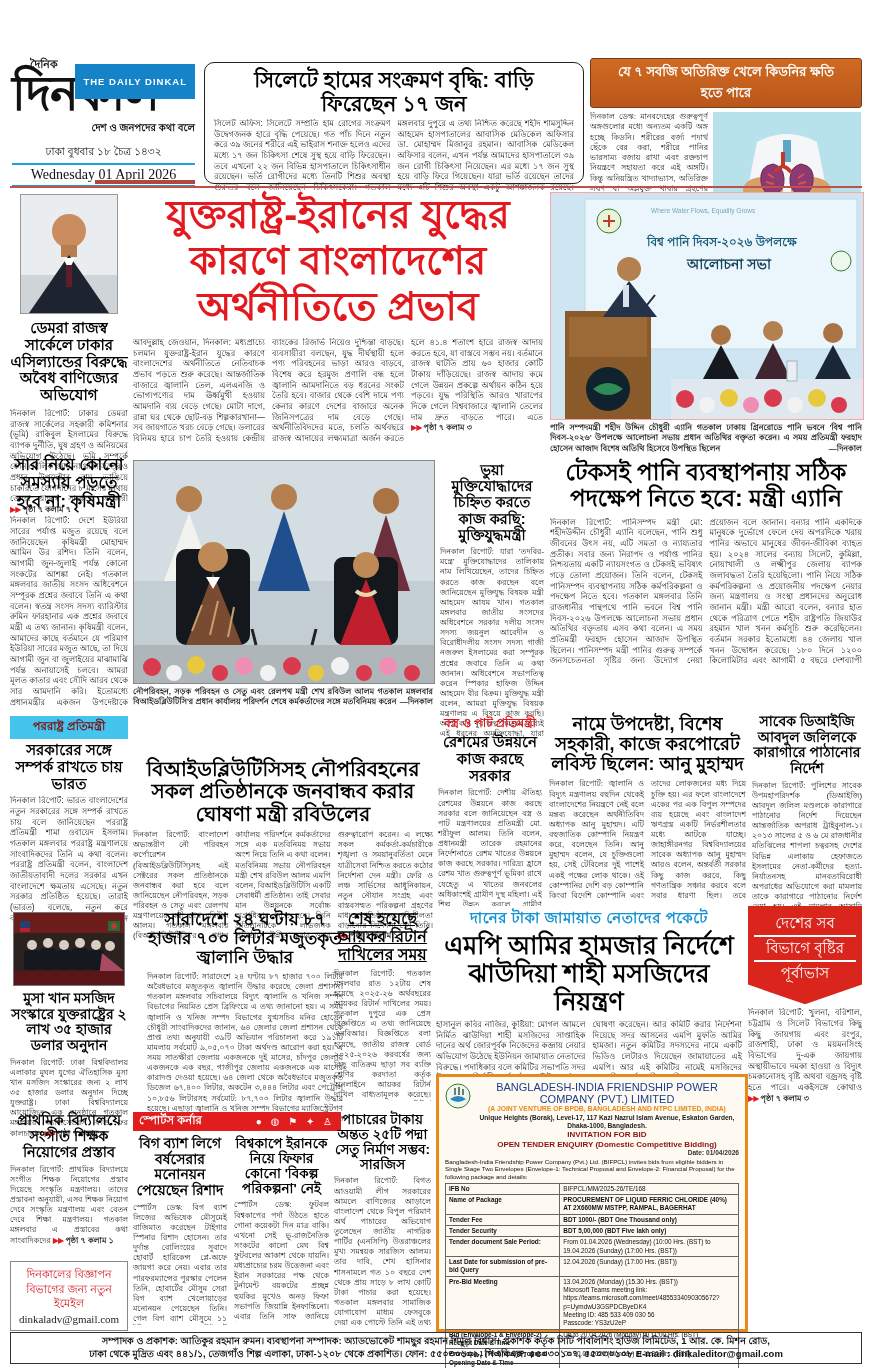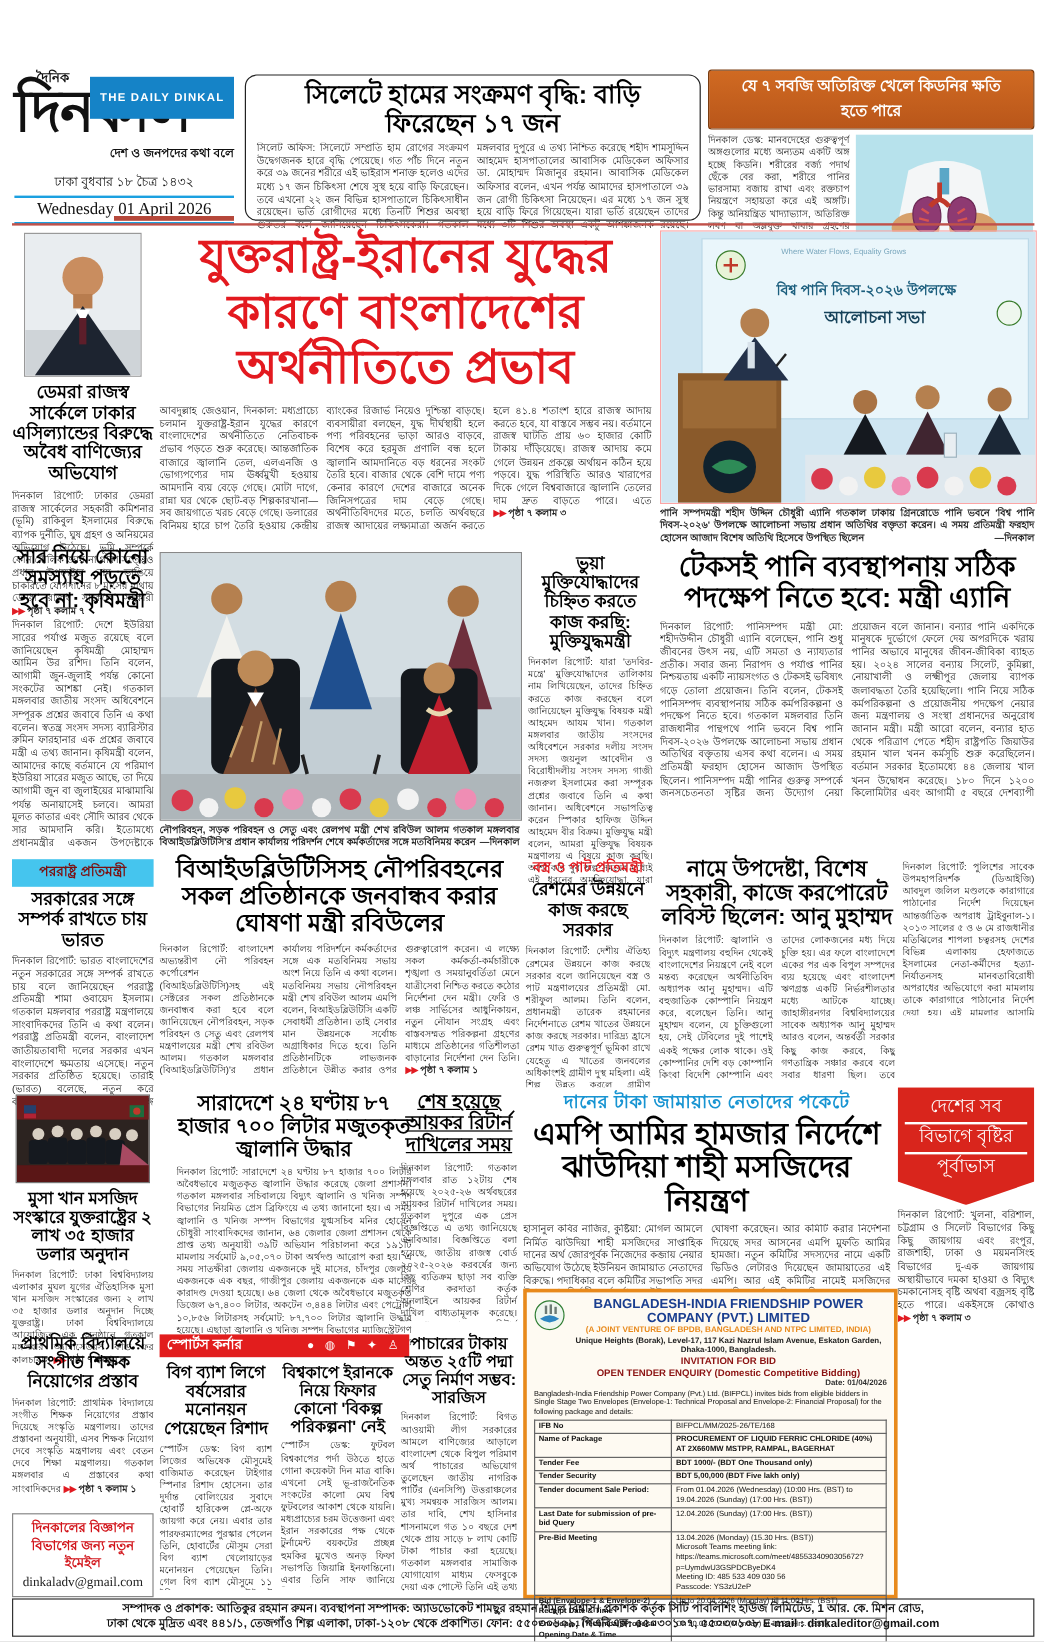--- a/index.html
+++ b/index.html
@@ -26,33 +26,33 @@
   .wtag{background:#d9251c;color:#fff;font-weight:normal;text-align:center;
         clip-path:polygon(0 0,100% 0,100% 80%,50% 100%,0 80%);padding:6px 6px 20px 6px;}
   .wtag div{font-size:15px;line-height:1.25;border-bottom:2px solid #fff;padding:2px 0;}
   .wtag div:last-child{border-bottom:none;}
   
   .sstrip{background:#e21d1d;color:#fff;display:flex;align-items:center;justify-content:space-between;padding:0 6px;height:19px;}
   .sstrip .lbl{font-weight:bold;font-size:11.5px;}
   .sstrip .ic{font-size:10px;letter-spacing:3px;}
   
   .tender{border:3px solid #e8891b;background:#fefaf2;padding:4px 6px;font-size:6.6px;line-height:1.25;}
-  .tname{color:#1a3e8f;font-weight:bold;font-size:11px;text-align:center;line-height:1.1;}
+  .tname{color:#1a3e8f;font-weight:normal;font-size:11px;text-align:center;line-height:1.1;}
   .tjv{color:#e8891b;font-weight:bold;font-size:6.8px;text-align:center;}
   .taddr{font-weight:bold;font-size:6.6px;text-align:center;color:#222;}
   .tifb{color:#8b1212;font-weight:bold;font-size:8px;text-align:center;line-height:1.2;}
   .tdate{font-weight:bold;font-size:6.6px;text-align:right;color:#333;}
   .ttable{width:100%;border-collapse:collapse;margin:2px 0;}
   .ttable td{border:1px solid #666;padding:1px 3px;vertical-align:top;font-size:6.4px;line-height:1.3;}
   .ttable td.l{width:39%;font-weight:bold;}
   .ttable td.v{white-space:pre-line;}
   .tqr{font-size:6.2px;line-height:1.25;}
   
   .adbox{border:1.5px solid #888;padding:5px 3px;text-align:center;}
-  .adbox .bn{color:#d2161c;font-weight:bold;font-size:11px;line-height:1.35;}
+  .adbox .bn{color:#d2161c;font-weight:normal;font-size:11px;line-height:1.35;}
   .adbox .em{font-family:"Liberation Serif",serif;font-size:11px;color:#222;margin-top:2px;}
   .footer{border:1.5px solid #333;text-align:center;font-size:9.5px;line-height:1.35;padding:2px 6px;font-weight:bold;}
   .orange-head{background:linear-gradient(#d06a22,#b9561a);border:1px solid #7a3c10;color:#fff;
         font-weight:bold;font-size:13px;text-align:center;padding:3px 18px;border-radius:3px;}
   .boxed{border:1.5px solid #222;border-radius:10px;}
 </style>
 </head>
 <body>
 
 <div id="page">
@@ -226,39 +226,40 @@
   </div>
 
   <div class="abs" style="left:10px;top:716px;width:118px;">
     <span class="kicker-cyan">পররাষ্ট্র প্রতিমন্ত্রী</span>
     <h3 class="hl" style="font-size:15px;margin-top:3px;">সরকারের সঙ্গে সম্পর্ক রাখতে চায় ভারত</h3>
     <p class="body clip" style="height:128px;margin-top:4px;"><span>দিনকাল রিপোর্ট: ভারত বাংলাদেশের নতুন সরকারের সঙ্গে সম্পর্ক রাখতে চায় বলে জানিয়েছেন পররাষ্ট্র প্রতিমন্ত্রী শামা ওবায়েদ ইসলাম। গতকাল মঙ্গলবার পররাষ্ট্র মন্ত্রণালয়ে সাংবাদিকদের তিনি এ কথা বলেন। পররাষ্ট্র প্রতিমন্ত্রী বলেন, বাংলাদেশ জাতীয়তাবাদী দলের সরকার এখন বাংলাদেশে ক্ষমতায় এসেছে। নতুন সরকার প্রতিষ্ঠিত হয়েছে। তারাই (ভারত) বলেছে, নতুন করে বাংলাদেশের নতুন সরকারের সঙ্গে তারা সম্পর্ক রাখতে চায়।</span>
       </p>
   </div>
 
   <div class="abs" style="left:133px;top:714px;width:300px;">
-    <h2 class="hl" style="font-size:20px;">বিআইডব্লিউটিসিসহ নৌপরিবহনের সকল প্রতিষ্ঠানকে জনবান্ধব করার ঘোষণা মন্ত্রী রবিউলের</h2>
+    <h2 class="hl" style="font-size:20px;margin-top:44px;">বিআইডব্লিউটিসিসহ নৌপরিবহনের সকল প্রতিষ্ঠানকে জনবান্ধব করার ঘোষণা মন্ত্রী রবিউলের</h2>
     <p class="body cols3 clip" style="height:122px;margin-top:5px;font-size:7.8px;"><span>দিনকাল রিপোর্ট: বাংলাদেশ অভ্যন্তরীণ নৌ পরিবহন কর্পোরেশন (বিআইডব্লিউটিসি)সহ এই সেক্টরের সকল প্রতিষ্ঠানকে জনবান্ধব করা হবে বলে জানিয়েছেন নৌপরিবহন, সড়ক পরিবহন ও সেতু এবং রেলপথ মন্ত্রণালয়ের মন্ত্রী শেখ রবিউল আলম। গতকাল মঙ্গলবার (বিআইডব্লিউটিসি)'র প্রধান কার্যালয় পরিদর্শনে কর্মকর্তাদের সঙ্গে এক মতবিনিময় সভায় অংশ নিয়ে তিনি এ কথা বলেন। মতবিনিময় সভায় নৌপরিবহন মন্ত্রী শেখ রবিউল আলম এমপি বলেন, বিআইডব্লিউটিসি একটি সেবাধর্মী প্রতিষ্ঠান। তাই সেবার মান উন্নয়নকে সর্বোচ্চ অগ্রাধিকার দিতে হবে। তিনি প্রতিষ্ঠানটিকে লাভজনক প্রতিষ্ঠানে উন্নীত করার ওপর গুরুত্বারোপ করেন। এ লক্ষ্যে সকল কর্মকর্তা-কর্মচারীকে শৃঙ্খলা ও সময়ানুবর্তিতা মেনে যাত্রীসেবা নিশ্চিত করতে কঠোর নির্দেশনা দেন মন্ত্রী। ফেরি ও লঞ্চ সার্ভিসের আধুনিকায়ন, নতুন নৌযান সংগ্রহ এবং বাস্তবসম্মত পরিকল্পনা গ্রহণের মাধ্যমে প্রতিষ্ঠানের গতিশীলতা বাড়ানোর নির্দেশনা দেন তিনি।</span>
       <span class="jump"><span class="jm">▶▶</span> <span>পৃষ্ঠা ৭ কলাম ১</span></span></p>
   </div>
 
   <div class="abs" style="left:438px;top:714px;width:104px;">
     <span class="kicker-red">বস্ত্র ও পাট প্রতিমন্ত্রী</span>
     <h3 class="hl" style="font-size:15px;">রেশমের উন্নয়নে কাজ করছে সরকার</h3>
     <p class="body clip" style="height:118px;margin-top:4px;font-size:7.8px;"><span>দিনকাল রিপোর্ট: দেশীয় ঐতিহ্য রেশমের উন্নয়নে কাজ করছে সরকার বলে জানিয়েছেন বস্ত্র ও পাট মন্ত্রণালয়ের প্রতিমন্ত্রী মো. শরীফুল আলম। তিনি বলেন, প্রধানমন্ত্রী তারেক রহমানের নির্দেশনাতে রেশম খাতের উন্নয়নে কাজ করছে সরকার। দারিদ্র্য হ্রাসে রেশম খাত গুরুত্বপূর্ণ ভূমিকা রাখে যেহেতু এ খাতের জনবলের অধিকাংশই গ্রামীণ দুস্থ মহিলা। এই শিল্প উন্নত করলে গ্রামীণ কর্মসংস্থান</span>
       </p>
   </div>
 
   <div class="abs" style="left:549px;top:714px;width:197px;">
     <h2 class="hl" style="font-size:18px;">নামে উপদেষ্টা, বিশেষ সহকারী, কাজে করপোরেট লবিস্ট ছিলেন: আনু মুহাম্মদ</h2>
     <p class="body cols2 clip" style="height:128px;margin-top:5px;font-size:7.8px;"><span>দিনকাল রিপোর্ট: জ্বালানি ও বিদ্যুৎ মন্ত্রণালয় বহুদিন থেকেই বাংলাদেশের নিয়ন্ত্রণে নেই বলে মন্তব্য করেছেন অর্থনীতিবিদ অধ্যাপক আনু মুহাম্মদ। এটি বহুজাতিক কোম্পানি নিয়ন্ত্রণ করে, বলেছেন তিনি। আনু মুহাম্মদ বলেন, যে চুক্তিগুলো হয়, সেই টেবিলের দুই পাশেই একই পক্ষের লোক থাকে। ওই কোম্পানির দেশি বড় কোম্পানি কিংবা বিদেশি কোম্পানি এবং তাদের লোকজনের মধ্য দিয়ে চুক্তি হয়। এর ফলে বাংলাদেশে একের পর এক বিপুল সম্পদের ব্যয় হয়েছে এবং বাংলাদেশ ঋণগ্রস্ত একটি নির্ভরশীলতার মধ্যে আটকে যাচ্ছে। জাহাঙ্গীরনগর বিশ্ববিদ্যালয়ের সাবেক অধ্যাপক আনু মুহাম্মদ আরও বলেন, অন্তর্বর্তী সরকার কিছু কাজ করবে, কিছু গণতান্ত্রিক সঞ্চার করবে বলে সবার ধারণা ছিল। তবে অন্তর্বর্তী সরকারের সময় বিভিন্ন বিদেশি কোম্পানির সঙ্গে চুক্তি করাতে লবিস্টদের আরও বেশি তৎপরতা দেখা গেছে। কয়েকজন উপদেষ্টা এবং বিশেষ সহকারী ছিলেন যারা নামে উপদেষ্টা, বিশেষ সহকারী, কিন্তু কাজে তারা করপোরেট লবিস্ট ছিলেন। গতকাল মঙ্গলবার রাজধানীর সিরডাপ মিলনায়তনে</span>
       </p>
   </div>
 
   <div class="abs" style="left:752px;top:714px;width:110px;">
+    <h3 class="hl" style="font-size:14px;">সাবেক ডিআইজি আবদুল জলিলকে কারাগারে পাঠানোর নির্দেশ</h3>
     <p class="body clip" style="height:128px;margin-top:4px;font-size:7.8px;"><span>দিনকাল রিপোর্ট: পুলিশের সাবেক উপমহাপরিদর্শক (ডিআইজি) আবদুল জলিল মণ্ডলকে কারাগারে পাঠানোর নির্দেশ দিয়েছেন আন্তর্জাতিক অপরাধ ট্রাইবুনাল-১। ২০১৩ সালের ৫ ও ৬ মে রাজধানীর মতিঝিলের শাপলা চত্বরসহ দেশের বিভিন্ন এলাকায় হেফাজতে ইসলামের নেতা-কর্মীদের হত্যা-নির্যাতনসহ মানবতাবিরোধী অপরাধের অভিযোগে করা মামলায় তাকে কারাগারে পাঠানোর নির্দেশ দেয়া হয়। এই মামলার আসামি ক্ষমতাচ্যুত</span>
       </p>
   </div>
 
   <div class="abs" style="left:10px;top:912px;width:118px;">
     <svg class="photo" width="110" height="72" viewBox="0 0 110 72" style="display:block;margin:0 auto;border:1px solid #777;">
       <rect width="110" height="72" fill="#2c2320"></rect>
       <rect width="110" height="20" fill="#6e1d1d"></rect>
       <rect x="6" y="8" width="10" height="7" fill="#24406e"></rect>
         <rect x="6" y="15" width="10" height="4" fill="#b22234"></rect>

